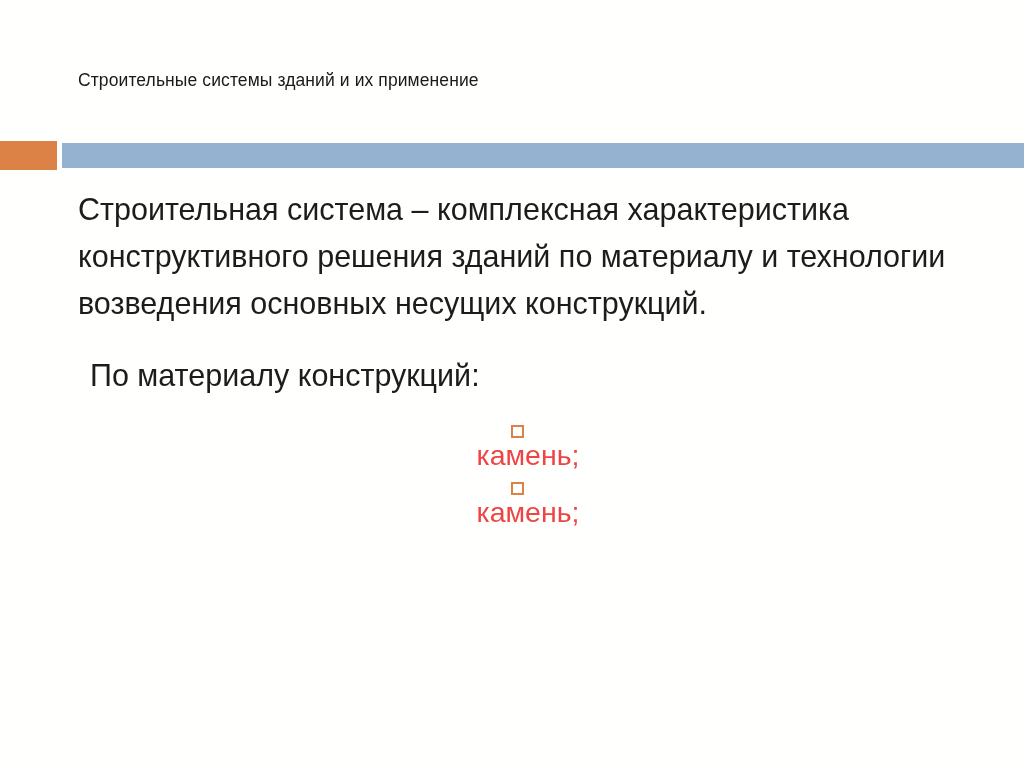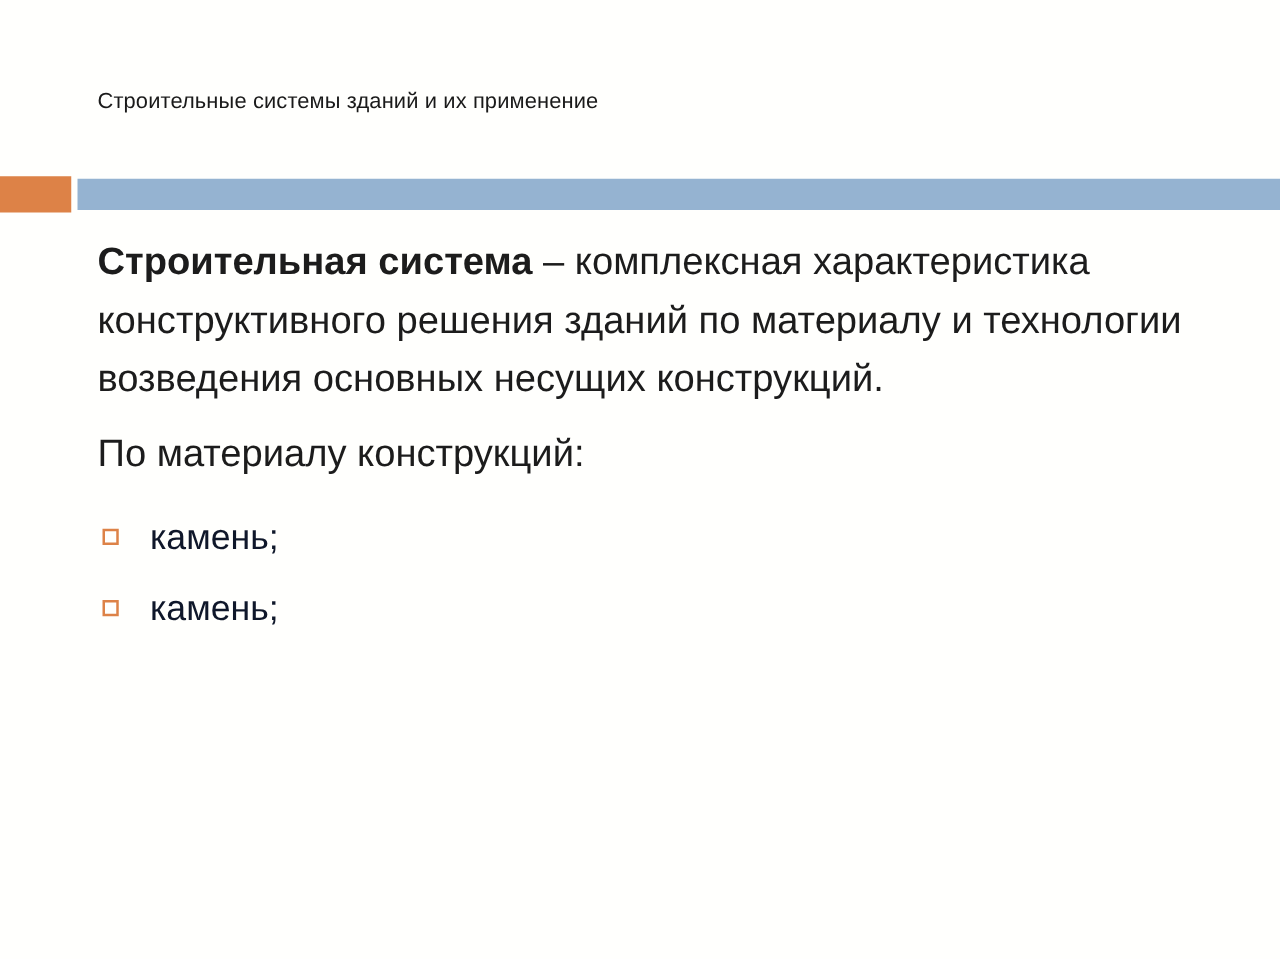--- a/index.html
+++ b/index.html
@@ -71,44 +71,45 @@
   }
 
   .para {
     font-size: 30.5px;
     line-height: 47px;
     color: #1c1c1c;
     font-weight: normal;
     margin: 0;
   }
   .para .lead {
-    font-weight: bold;
+    font-weight: normal;
   }
 
   .para-2 {
     font-size: 30.5px;
     line-height: 47px;
     color: #1c1c1c;
-    margin: 0;
+    margin: 12px;
     padding-top: 13px;
   }
 
   
   .bullet-list {
     list-style: none;
     margin: 0;
     padding: 0;
     padding-top: 14px;
   }
   .bullet-item {
     display: flex;
     align-items: center;
     height: 57px;
     font-size: 28.5px;
-    color: #0f172a;
+    color: #ef4444;
+    flex-direction: column;
   }
   .bullet-marker {
     flex: 0 0 auto;
     width: 13px;
     height: 13px;
     border: 2px solid #dd8247;
     box-sizing: border-box;
     margin-left: 4px;
     margin-right: 25px;
     background: transparent;

